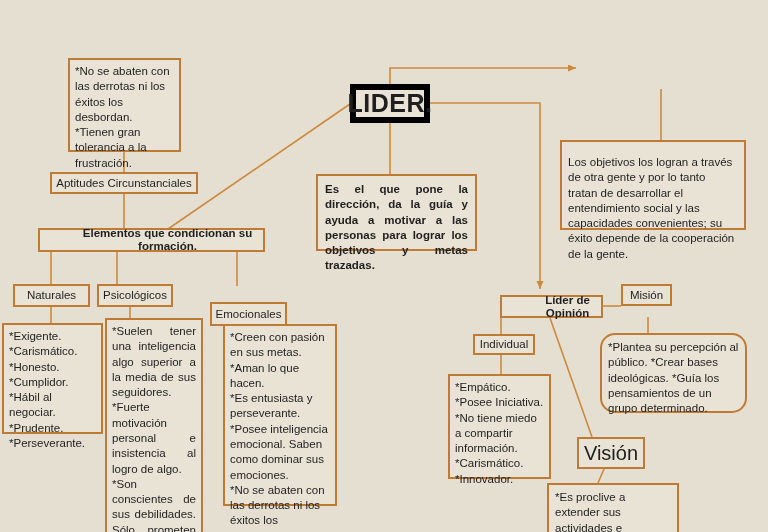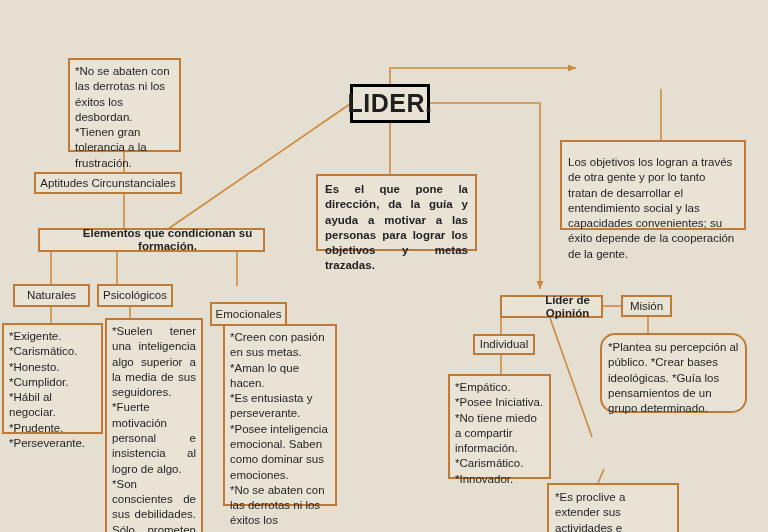--- a/index.html
+++ b/index.html
@@ -4,21 +4,21 @@
 <style>
   html,body { margin:0; padding:0; }
   body { width:768px; height:532px; background:#e5dfd2; font-family:"Liberation Sans",sans-serif; overflow:hidden; }
   #canvas { position:relative; width:640px; height:532px; background:#e5dfd2;margin-top:46px; }
   #wires { position:absolute; left:0; top:0; width:768px; height:532px; }
   .box { position:absolute; box-sizing:border-box; border:2px solid #bf7b35; background:#e9e3d6; color:#1f1f1f; }
   .lbl { display:flex; align-items:center; justify-content:center; text-align:center; font-size:11.5px; line-height:1.1; }
   .bold { font-weight:700;padding-left:32px; }
   .body-txt { font-size:11.5px; line-height:1.33; padding:4px 5px; white-space:pre-line; }
   .just { text-align:justify; }
-  #n-lider { font-size:25px; font-weight:700; border:3px solid #000000; letter-spacing:0.5px; }
+  #n-lider { font-size:25px; font-weight:700; border:6px solid #000000; letter-spacing:0.5px; }
   #n-vision { font-size:20px; }
   #footer-strip { position:absolute; left:0; top:518px; width:768px; height:14px; background:#dcd7c9; border-top:1px solid #ece7db; }
 </style>
 </head>
 <body>
 
 <div id="canvas">
 
   <svg id="wires" viewBox="0 0 768 532" xmlns="http://www.w3.org/2000/svg">
     <defs>
@@ -45,21 +45,21 @@
       <line x1="501" y1="309" x2="501" y2="328"></line>
       <line x1="648" y1="271" x2="648" y2="287"></line>
       <line x1="550" y1="272" x2="592" y2="391"></line>
       <line x1="604" y1="423" x2="598" y2="437"></line>
     </g>
   </svg>
 
   <div class="box body-txt" id="n-frustration" style="left:68px; top:12px; width:113px; height:94px;">*No se abaten con las derrotas ni los éxitos los desbordan.
 *Tienen gran tolerancia a la frustración.</div>
 
-  <div class="box lbl" id="n-aptitudes" style="left:34px; top:126px; width:148px; height:22px;">Aptitudes Circunstanciales</div>
+  <div class="box lbl" id="n-aptitudes" style="left:50px; top:126px; width:148px; height:22px;">Aptitudes Circunstanciales</div>
 
   <div class="box lbl bold" id="n-elementos" style="left:38px; top:182px; width:227px; height:24px;">Elementos que condicionan su formación.</div>
 
   <div class="box lbl" id="n-naturales" style="left:13px; top:238px; width:77px; height:23px;">Naturales</div>
 
   <div class="box lbl" id="n-psicologicos" style="left:97px; top:238px; width:76px; height:23px;">Psicológicos</div>
 
   <div class="box lbl" id="n-emocionales" style="left:210px; top:256px; width:77px; height:24px;">Emocionales</div>
 
   <div class="box body-txt" id="n-naturales-list" style="left:2px; top:277px; width:101px; height:111px;">*Exigente.
@@ -82,30 +82,31 @@
 
   <div class="box lbl" id="n-lider" style="left:350px; top:38px; width:80px; height:39px;">LIDER.</div>
 
   <div class="box body-txt just bold" id="n-direccion" style="left:316px; top:128px; width:161px; height:77px; padding:6px 7px;">Es el que pone la dirección, da la guía y ayuda a motivar a las personas para lograr los objetivos y metas trazadas.</div>
 
 
   <div class="box body-txt" id="n-objetivos" style="left:560px; top:94px; width:186px; height:90px; padding:13px 6px;">Los objetivos los logran a través de otra gente y por lo tanto tratan de desarrollar el entendimiento social y las capacidades convenientes; su éxito depende de la cooperación de la gente.</div>
 
   <div class="box lbl bold" id="n-lider-opinion" style="left:500px; top:249px; width:103px; height:23px;">Líder de Opinión</div>
 
-  <div class="box lbl" id="n-mision" style="left:621px; top:249px; width:51px; height:22px;">Misión</div>
+  <div class="box lbl" id="n-mision" style="left:621px; top:238px; width:51px; height:22px;">Misión</div>
 
   <div class="box lbl" id="n-individual" style="left:473px; top:288px; width:62px; height:21px;">Individual</div>
 
   <div class="box body-txt" id="n-individual-list" style="left:448px; top:328px; width:103px; height:105px;">*Empático.
 *Posee Iniciativa.
 *No tiene miedo a compartir información.
 *Carismático.
 *Innovador.</div>
 
   <div class="box body-txt" id="n-mision-list" style="left:600px; top:287px; width:147px; height:80px; padding:5px 6px;border-radius:15px;">*Plantea su percepción al público. *Crear bases ideológicas. *Guía los pensamientos de un grupo determinado.</div>
 
+  <div class="box lbl" id="n-vision" style="left:577px; top:391px; width:68px; height:32px;">Visión</div>
 
   <div class="box body-txt" id="n-vision-list" style="left:547px; top:437px; width:132px; height:79px; padding:5px 6px;">*Es proclive a extender sus actividades e intereses. *Establece metas realistas que se pueden lograr.</div>
 
   <div id="footer-strip"></div>
 
 </div>
 
 </body></html>

